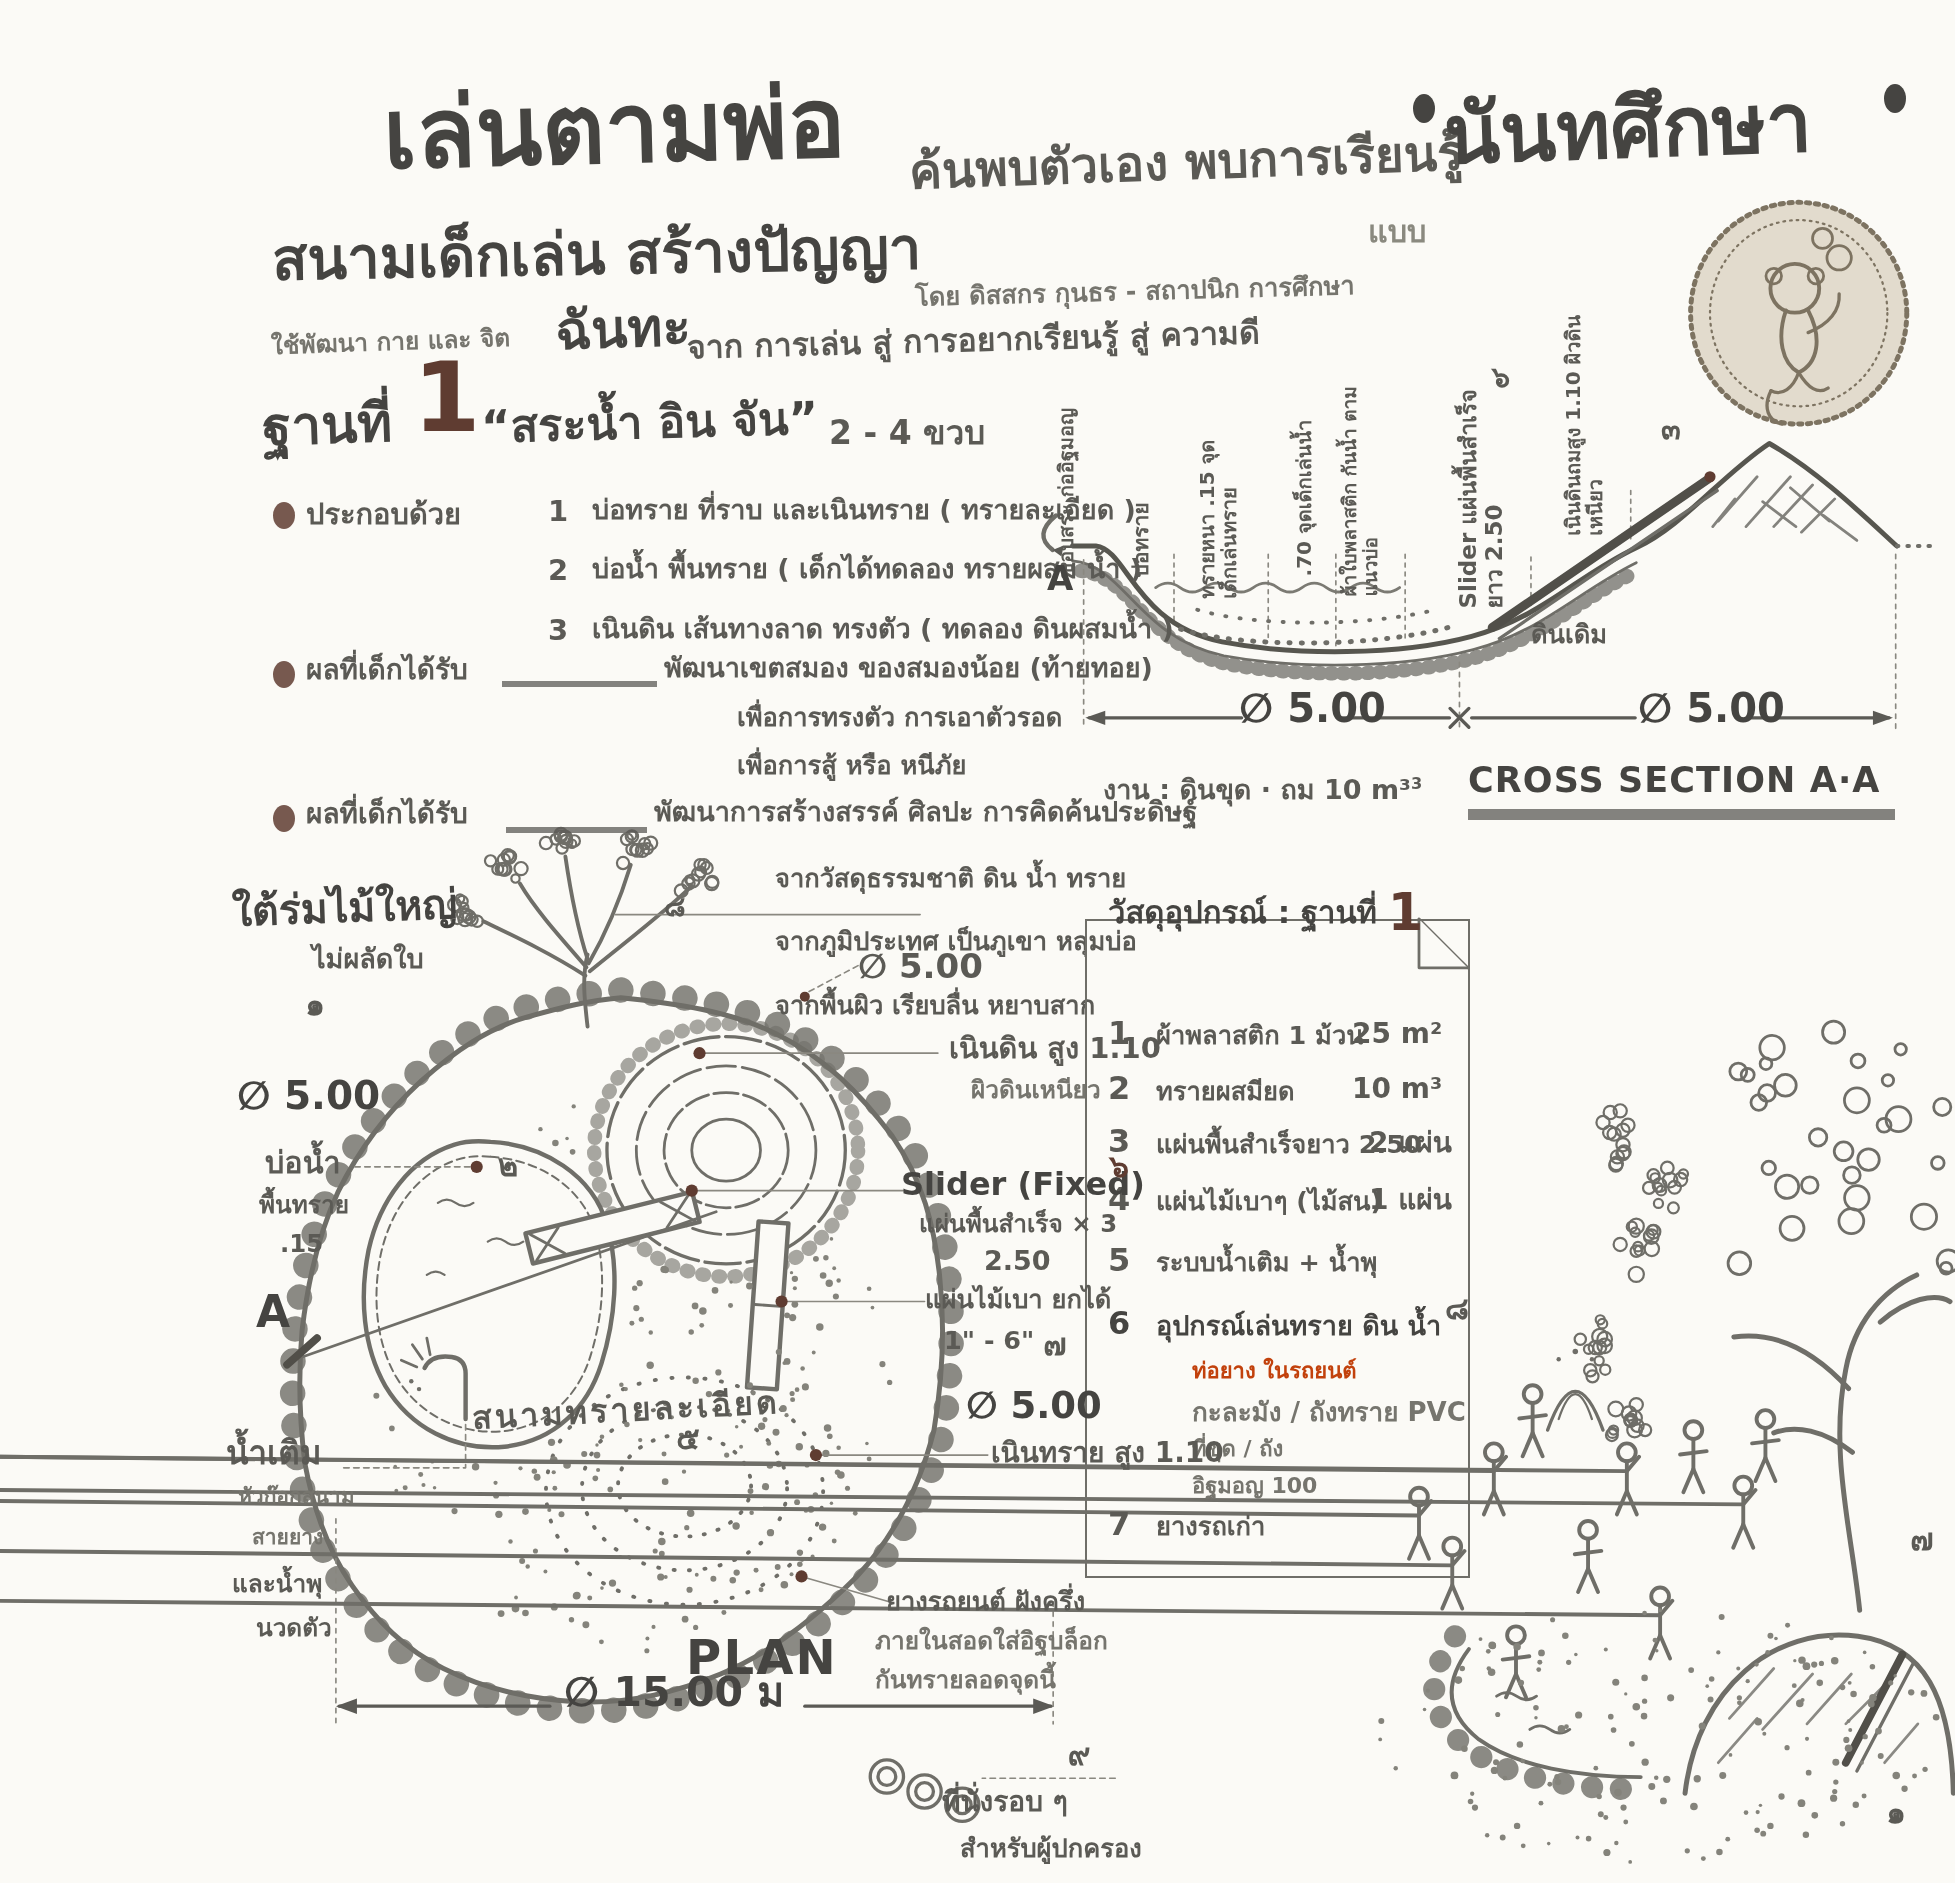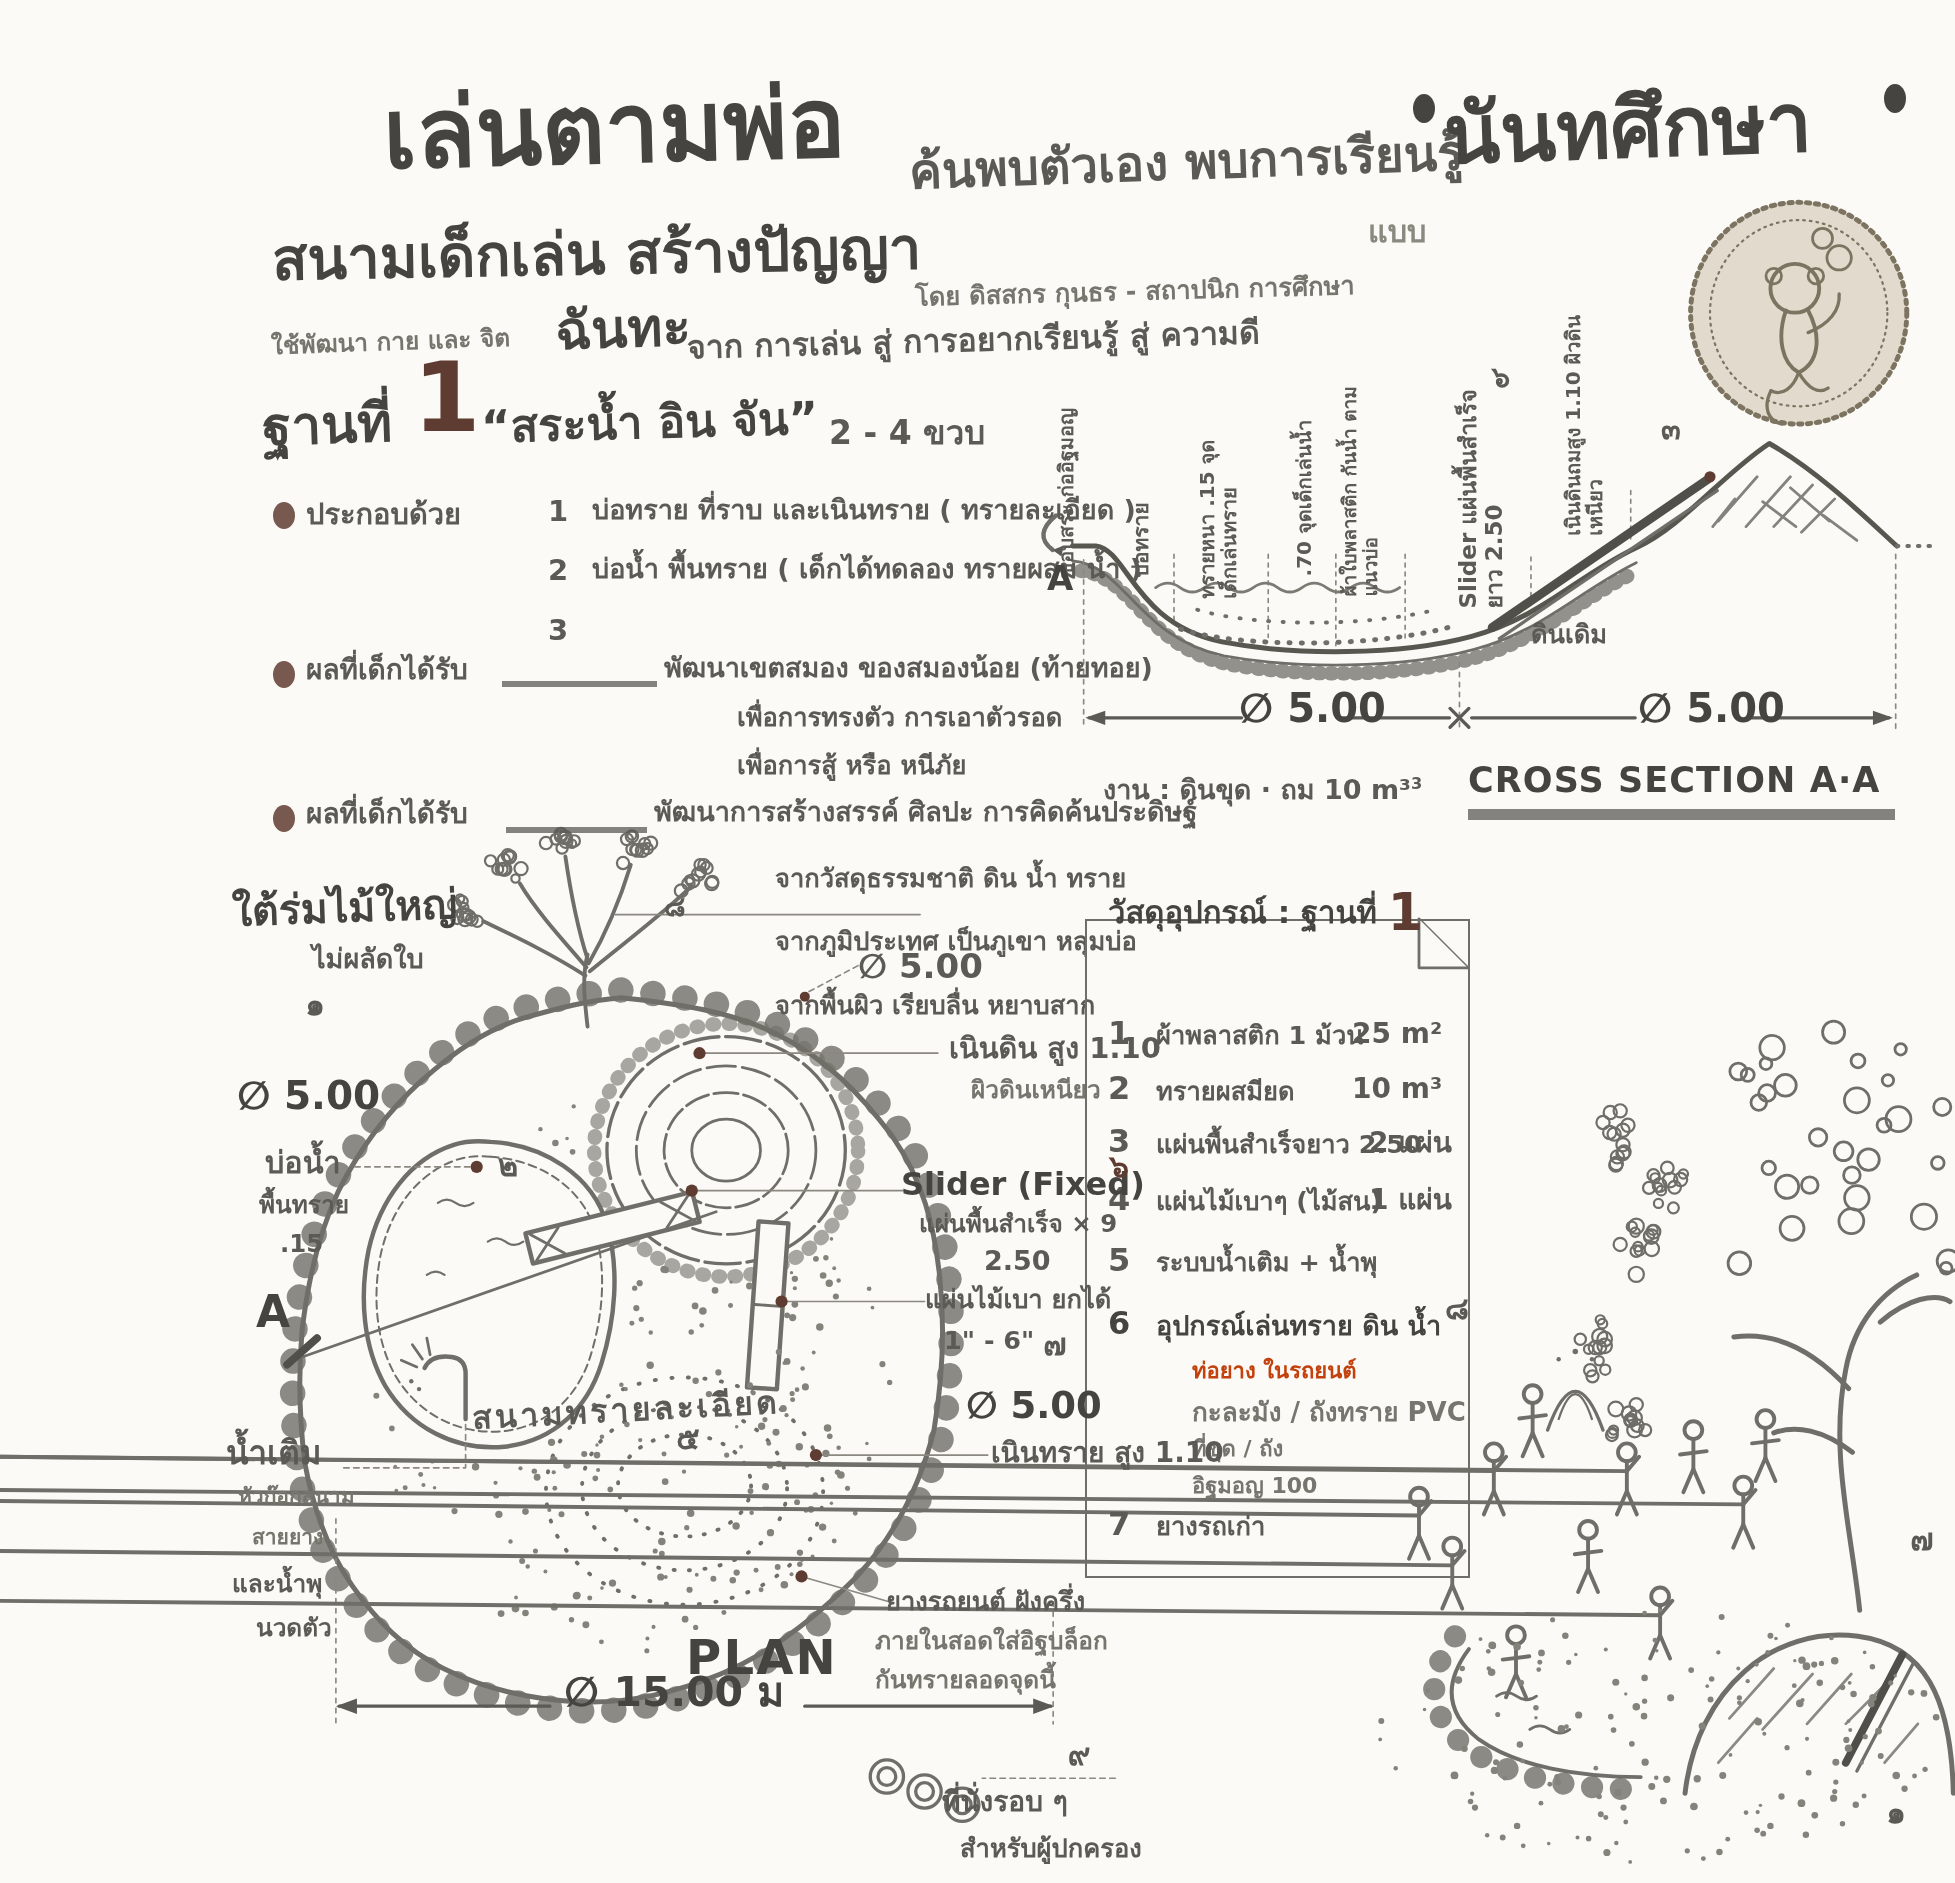--- a/index.html
+++ b/index.html
@@ -812,20 +812,21 @@
   <div class="t dark" style="left:481px;top:398px;font-size:45px;font-weight:800;transform:rotate(-1.5deg);">“สระน้ำ อิน จัน”</div>
   <div class="t" style="left:829px;top:415px;font-size:33px;">2 - 4 ขวบ</div>
 
   <div class="bullet" style="left:273px;top:502px;"></div>
   <div class="t" style="left:306px;top:498px;font-size:29px;">ประกอบด้วย</div>
   <div class="t" style="left:548px;top:495px;font-size:29px;">1</div>
   <div class="t" style="left:592px;top:495px;font-size:27px;">บ่อทราย ที่ราบ และเนินทราย ( ทรายละเอียด )</div>
   <div class="t" style="left:548px;top:554px;font-size:29px;">2</div>
   <div class="t" style="left:592px;top:554px;font-size:27px;">บ่อน้ำ พื้นทราย ( เด็กได้ทดลอง ทรายผสม น้ำ )</div>
   <div class="t" style="left:548px;top:614px;font-size:29px;">3</div>
+  <div class="t" style="left:592px;top:614px;font-size:27px;">เนินดิน เส้นทางลาด ทรงตัว ( ทดลอง ดินผสมน้ำ )</div>
 
   <div class="bullet" style="left:273px;top:661px;"></div>
   <div class="t" style="left:306px;top:654px;font-size:28px;">ผลที่เด็กได้รับ</div>
   <div class="dash" style="left:502px;top:681px;width:155px;"></div>
   <div class="t" style="left:664px;top:653px;font-size:27px;">พัฒนาเขตสมอง ของสมองน้อย (ท้ายทอย)</div>
   <div class="t" style="left:737px;top:703px;font-size:25.5px;">เพื่อการทรงตัว การเอาตัวรอด</div>
   <div class="t" style="left:737px;top:751px;font-size:25.5px;">เพื่อการสู้ หรือ หนีภัย</div>
 
   <div class="bullet" style="left:273px;top:805px;"></div>
   <div class="t" style="left:306px;top:798px;font-size:28px;">ผลที่เด็กได้รับ</div>
@@ -898,21 +899,21 @@
   <div class="t" style="left:226px;top:1435px;font-size:33px;">น้ำเติม</div>
   <div class="t" style="left:238px;top:1485px;font-size:21px;color:#76756e;">หัวก๊อกสนาม</div>
   <div class="t" style="left:252px;top:1526px;font-size:21px;color:#76756e;">สายยาง</div>
   <div class="t" style="left:232px;top:1570px;font-size:24.4px;">และน้ำพุ</div>
   <div class="t" style="left:256px;top:1614px;font-size:24.4px;">นวดตัว</div>
 
   <div class="t" style="left:949px;top:1032px;font-size:29px;">เนินดิน สูง 1.10</div>
   <div class="t" style="left:971px;top:1076px;font-size:24.4px;color:#76756e;">ผิวดินเหนียว</div>
   <div class="t dark" style="left:901px;top:1167px;font-size:32px;font-weight:700;">Slider  (Fixed)</div>
   <div class="num" style="left:1103px;top:1150px;border:none;font-size:31px;color:var(--accent);">๖</div>
-  <div class="t" style="left:919px;top:1210px;font-size:24.4px;">แผ่นพื้นสำเร็จ × 9</div>
+  <div class="t" style="left:919px;top:1210px;font-size:24.4px;">แผ่นพื้นสำเร็จ × 3</div>
   <div class="t" style="left:984px;top:1246px;font-size:27px;">2.50</div>
   <div class="t" style="left:925px;top:1285px;font-size:25.5px;">แผ่นไม้เบา ยกได้</div>
   <div class="t" style="left:944px;top:1326px;font-size:25.5px;">1" - 6"</div>
   <div class="num" style="left:1039px;top:1328px;border:none;font-size:31px;">๗</div>
   <div class="t dark" style="left:966px;top:1385px;font-size:37px;font-weight:700;">∅ 5.00</div>
   <div class="t" style="left:991px;top:1437px;font-size:28px;">เนินทราย สูง 1.10</div>
 
   <div class="t" style="left:472px;top:1393px;font-size:32px;letter-spacing:3.3px;transform:rotate(-3deg);">สนามทรายละเอียด</div>
   <div class="num" style="left:672px;top:1422px;border:none;font-size:31px;">๕</div>
 

